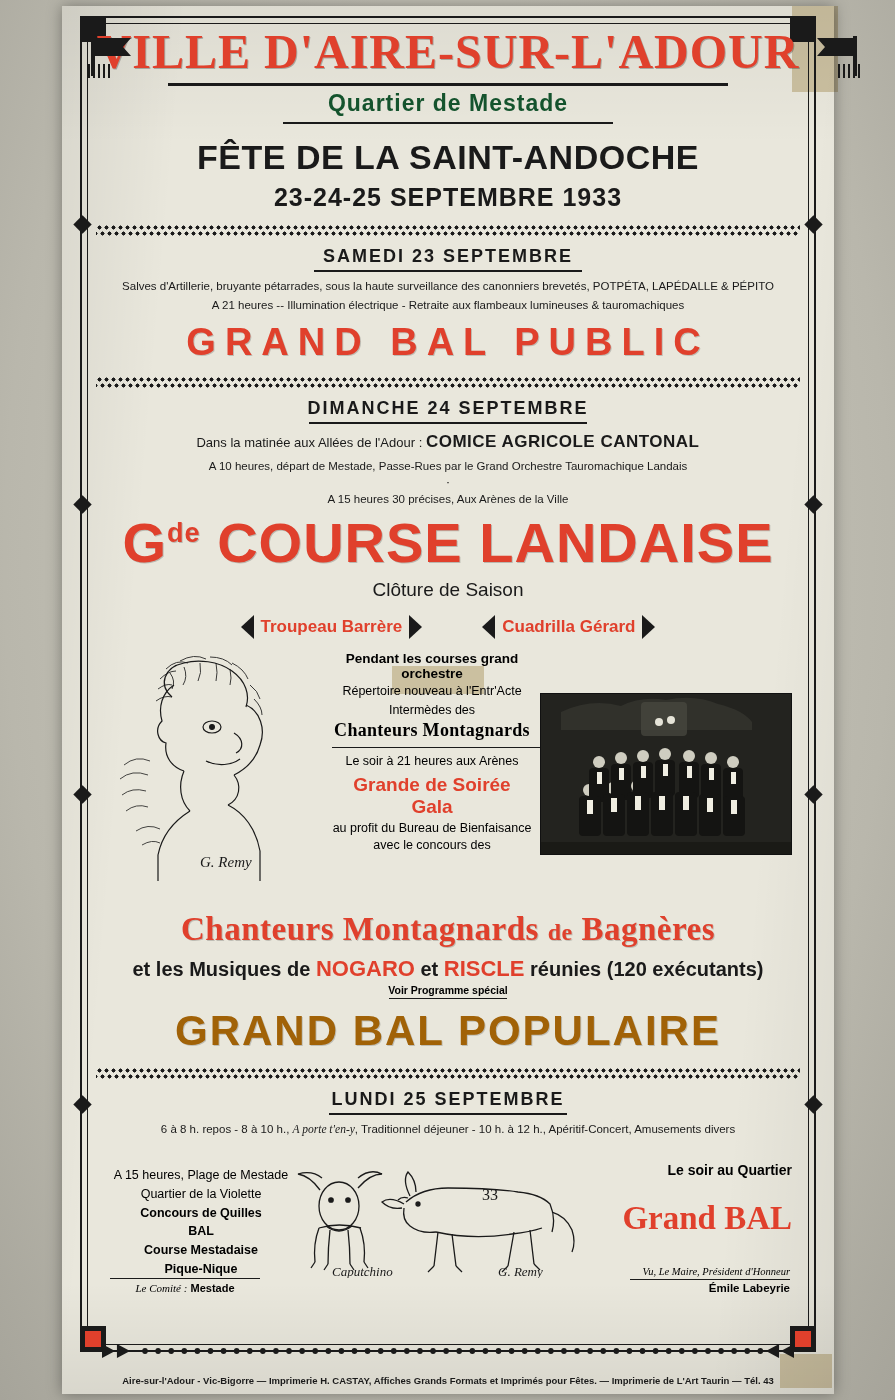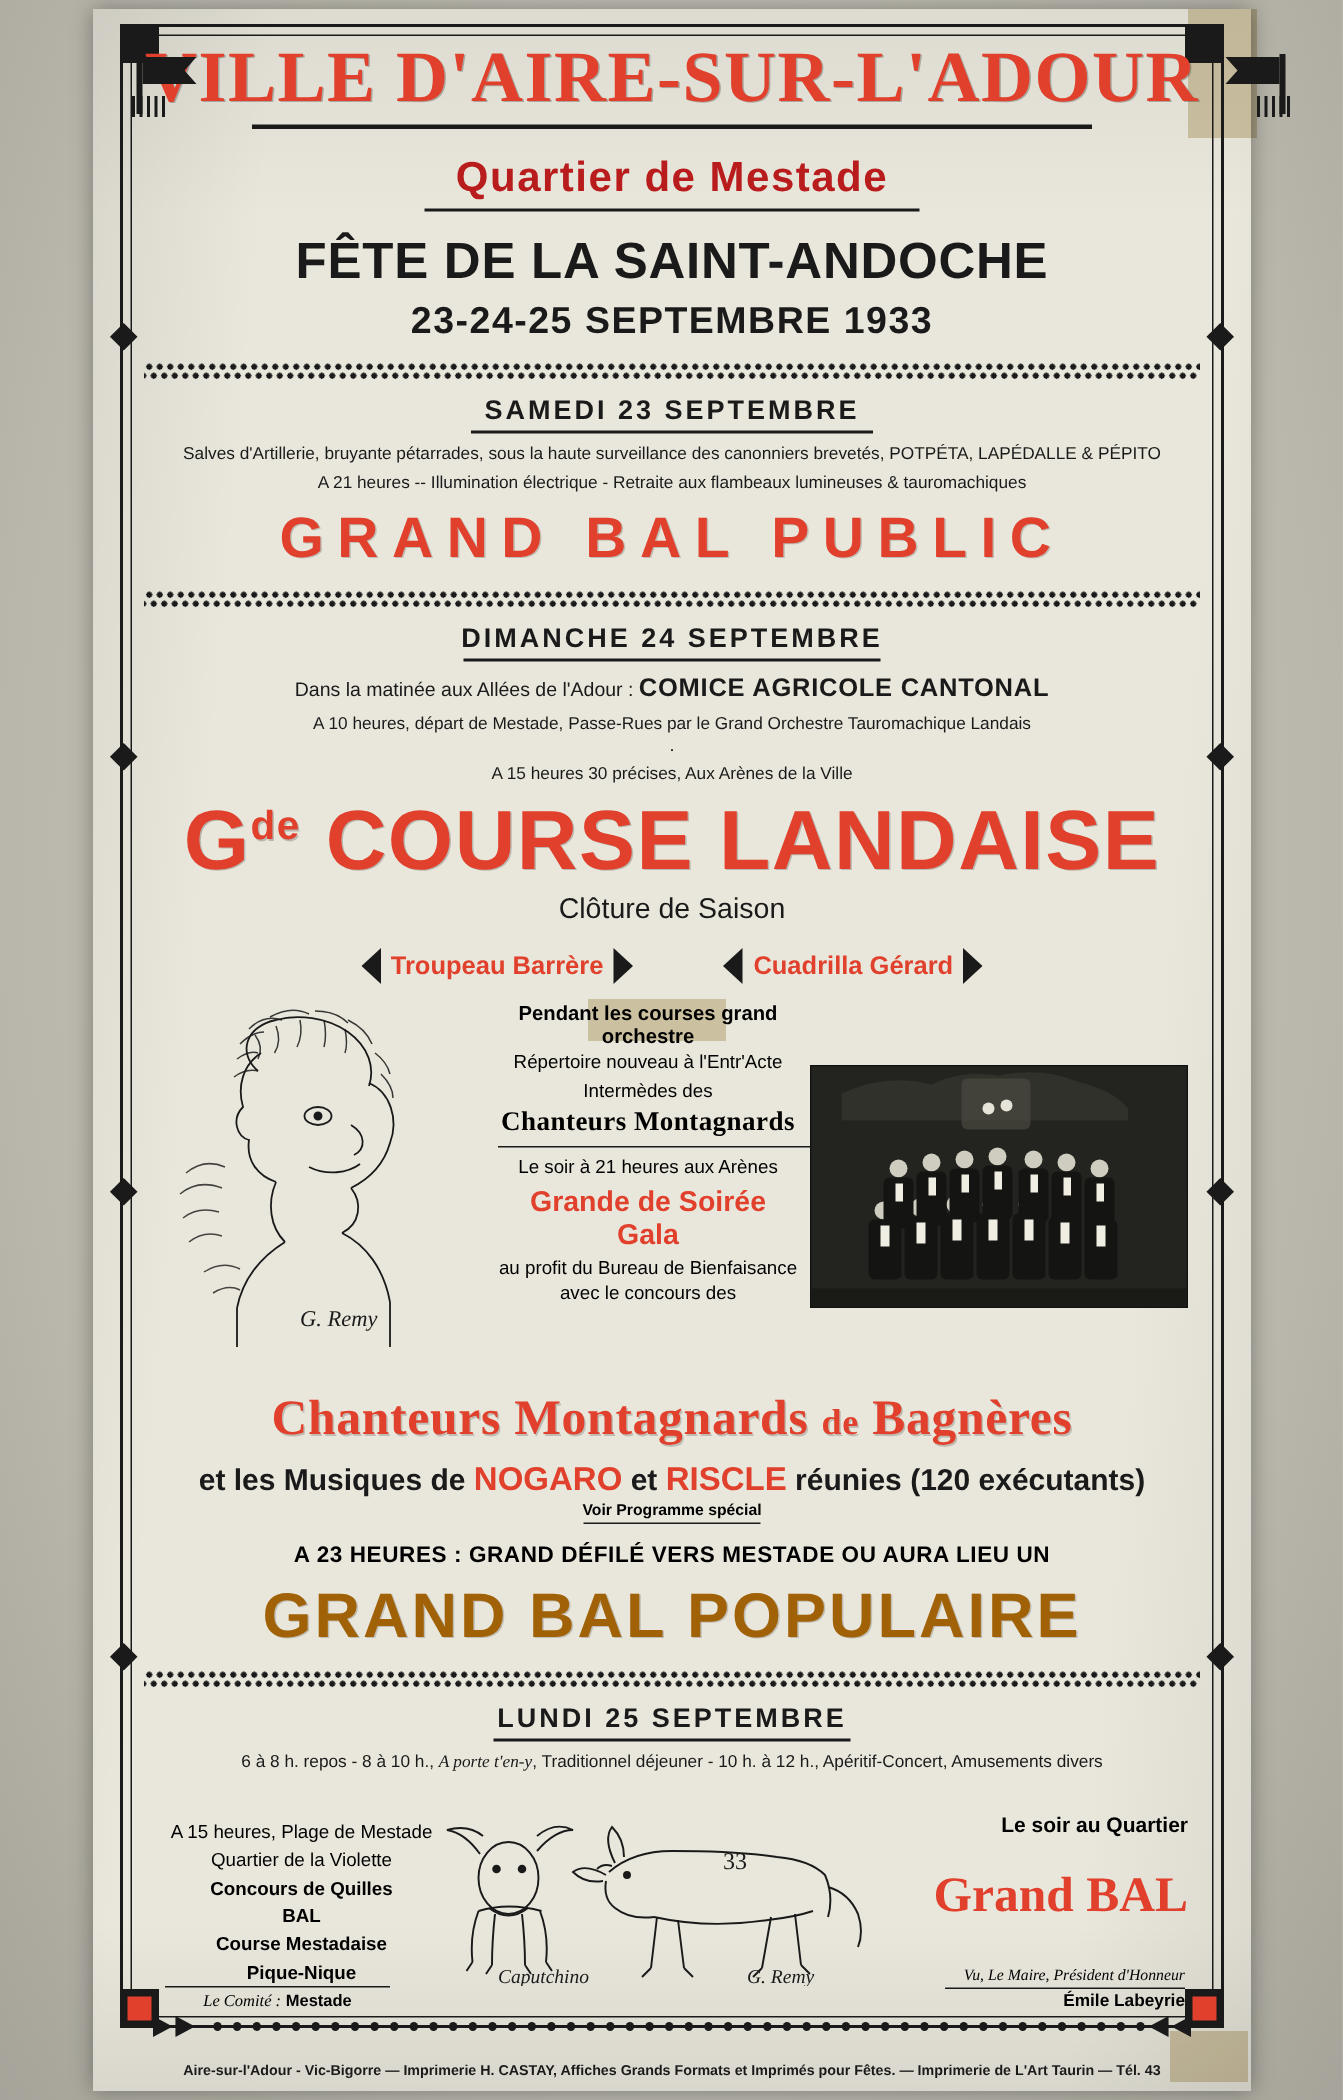--- a/index.html
+++ b/index.html
@@ -61,22 +61,22 @@
     letter-spacing:1px;
     color:#e0402c;
     text-shadow:1px 1px 0 rgba(0,0,0,.25);
     white-space:nowrap;
   }
   .flag{position:relative;width:52px;height:50px;}
   .flag svg{position:absolute;left:0;top:0;}
   .rule-b{height:3px;background:#1a1a1a;margin:4px auto 0;}
 
   .t-quartier{
-    font-size:28px;font-weight:bold;color:#b91c1c;letter-spacing:1px;
-    margin-top:16px;
+    font-size:23px;font-weight:bold;color:#14532d;letter-spacing:1px;
+    margin-top:4px;
   }
   .u-line{width:330px;height:2px;background:#1a1a1a;margin:5px auto 0;}
   .t-fete{
     font-size:34px;font-weight:bold;color:#1a1a1a;letter-spacing:.5px;
     margin-top:14px;
   }
   .t-dates{
     font-size:25px;font-weight:bold;color:#1a1a1a;letter-spacing:1px;
     margin-top:6px;
   }
@@ -419,21 +419,20 @@
     <div class="t-musiques">
       <span>et les Musiques de</span>
       <span class="r">NOGARO</span>
       <span>et</span>
       <span class="r">RISCLE</span>
       <span>réunies (120 exécutants)</span>
     </div>
     <div class="voirprog">Voir Programme spécial</div>
     <div class="voirprog-ul"></div>
 
-    <div class="t-defile">A 23 HEURES : GRAND DÉFILÉ VERS MESTADE OU AURA LIEU UN</div>
     <div class="t-populaire">GRAND BAL POPULAIRE</div>
 
     <div class="dots dbl"></div>
 
     <div class="daybar">LUNDI 25 SEPTEMBRE</div>
     <div class="day-ul" style="width:238px;"></div>
 
     <div class="line-sm">
       <span>6 à 8 h.  repos - 8 à 10 h.,</span>
       <span class="serif-it">A porte t'en-y</span><span>, Traditionnel déjeuner - 10 h. à 12 h., Apéritif-Concert, Amusements divers</span>

